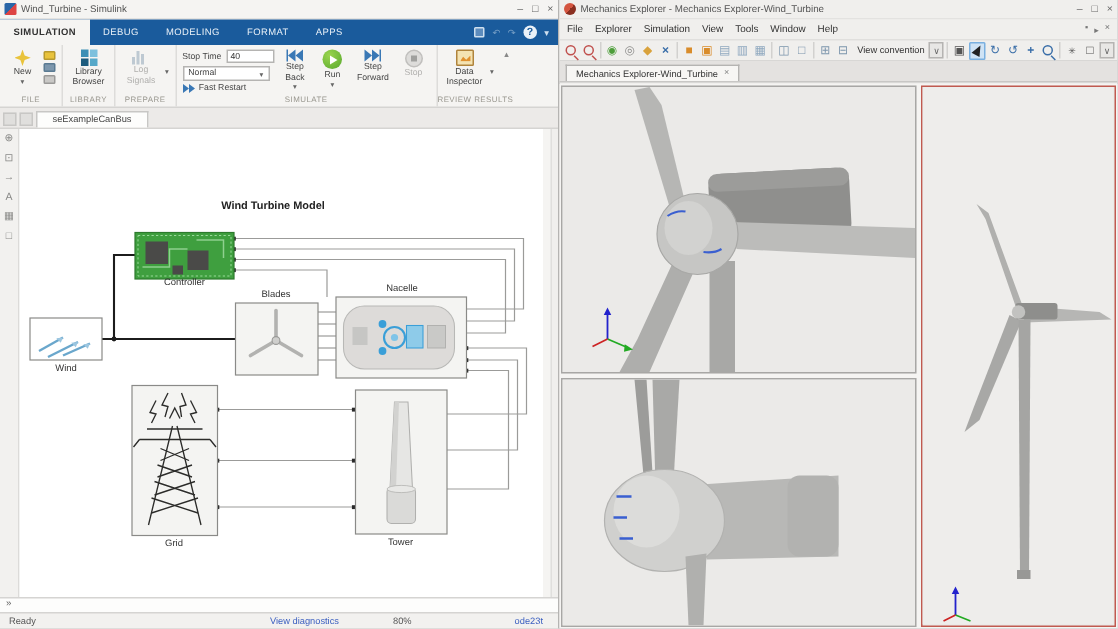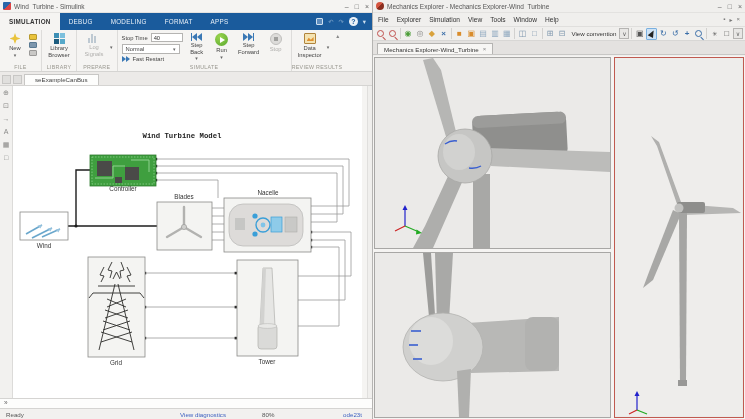--- a/index.html
+++ b/index.html
@@ -356,21 +356,21 @@
         </g>
 
         <g>
           <rect x="224" y="174" width="61" height="96" fill="#f4f4f2" stroke="#8a8a88" stroke-width="0.8"></rect>
           <polygon points="250,182 259,182 262,240 247,240" fill="#e6e6e4" stroke="#b0b0ae" stroke-width="0.7"></polygon>
           <polygon points="250,182 253,182 251,240 247,240" fill="#d2d2d0"></polygon>
           <rect x="245" y="239" width="19" height="24" rx="3" fill="#dadad8" stroke="#b0b0ae" stroke-width="0.7"></rect>
           <ellipse cx="254.5" cy="240" rx="9.5" ry="2.4" fill="#e8e8e6" stroke="#b0b0ae" stroke-width="0.5"></ellipse>
         </g>
       </svg>
-      <div class="modeltitle" style="left:109px; top:46px;font-family:Liberation Mono, monospace;">Wind Turbine Model</div>
+      <div class="modeltitle" style="left:109px; top:46px;">Wind Turbine Model</div>
       <div class="blklabel" style="left:80px; top:99px;">Controller</div>
       <div class="blklabel" style="left:141px; top:107px;">Blades</div>
       <div class="blklabel" style="left:225px; top:103px;">Nacelle</div>
       <div class="blklabel" style="left:1px; top:156px;">Wind</div>
       <div class="blklabel" style="left:73px; top:273px;">Grid</div>
       <div class="blklabel" style="left:224px; top:272px;">Tower</div>
     </div>
 
     <div class="vscroll"></div>
     <div class="cmdstrip"><span>»</span></div>

